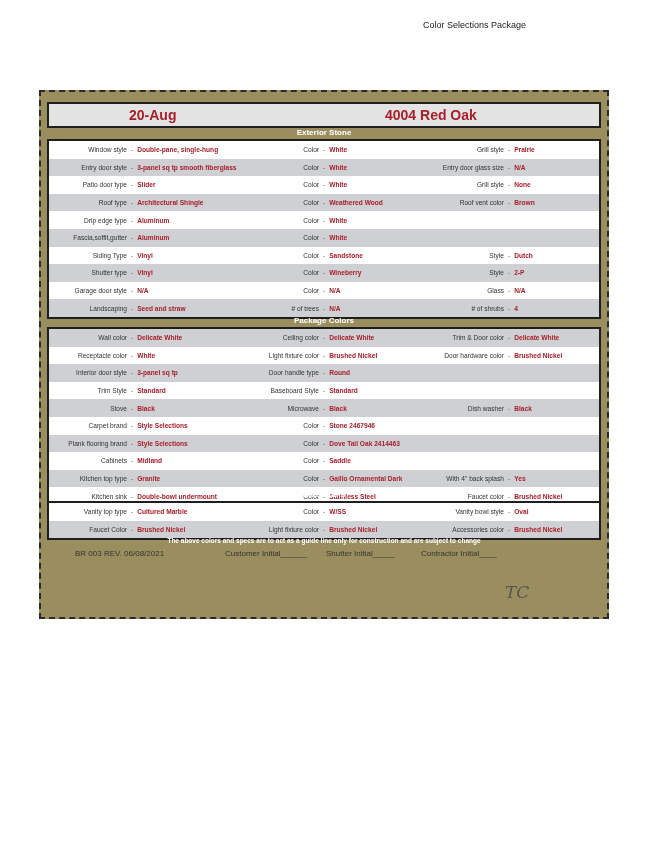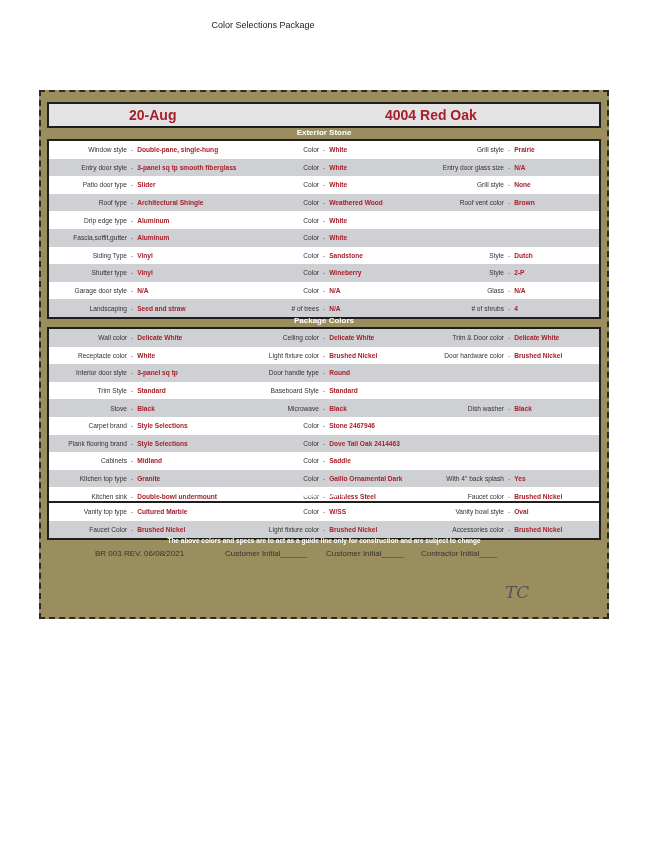--- a/index.html
+++ b/index.html
@@ -1,17 +1,17 @@
 <!DOCTYPE html>
 <html><head>
 <meta charset="utf-8">
 <style>
   html, body { margin:0; padding:0; background:#ffffff; }
   body { width:650px; height:841px; position:relative; font-family:"Liberation Sans", sans-serif; overflow:hidden; }
-  .doc-title { position:absolute; top:20px; left:0; width:526px; text-align:center; font-size:9px; color:#222; }
+  .doc-title { position:absolute; top:20px; left:0; width:526px; text-align:right; font-size:9px; color:#222; }
   .frame { position:absolute; left:39px; top:90px; width:570px; height:529px; background:#9a8e5e; border:2px dashed #2a2a2a; box-sizing:border-box; }
   .header-box { position:absolute; left:6px; top:10px; width:554px; height:26px; background:#e3e3e3; border:2px solid #1e1e1e; box-sizing:border-box; }
   .hdr-date { position:absolute; left:80px; top:3px; font-size:14px; font-weight:bold; color:#a8202c; }
   .hdr-addr { position:absolute; left:336px; top:3px; font-size:14px; font-weight:bold; color:#a8202c;text-align:right; }
   .section-title { position:absolute; left:6px; width:554px; text-align:center; color:#ffffff; font-size:8px; font-weight:bold; }
   .section { position:absolute; left:6px; width:554px; background:#ffffff; border:2px solid #1e1e1e; box-sizing:border-box; }
   .row { position:relative; height:17.6px; font-size:6.6px; }
   .row.alt { background:#cfd0d3; }
   .row.w { background:#ffffff; }
   .cell { position:absolute; top:0; height:100%; display:flex; align-items:center; white-space:nowrap; }
@@ -386,17 +386,17 @@
         <div class="cell c3v">
           <span class="sep">-</span>
           <span class="val">Brushed Nickel</span>
         </div>
       </div>
     </div>
 
   <div class="footer-note">The above colors and specs are to act as a guide line only for construction and are subject to change</div>
 </div>
 
-<div class="bottom-line" style="left:75px;margin-left:20px;">BR 003 REV. 06/08/2021</div>
+<div class="bottom-line" style="left:75px;">BR 003 REV. 06/08/2021</div>
 <div class="bottom-line" style="left:225px;">Customer Initial______</div>
-<div class="bottom-line" style="left:326px;">Customer Initial_____</div>
+<div class="bottom-line" style="left:326px;">Shutter Initial_____</div>
 <div class="bottom-line" style="left:421px;">Contractor Initial____</div>
 <div class="sig">TC</div>
 
 </body></html>

